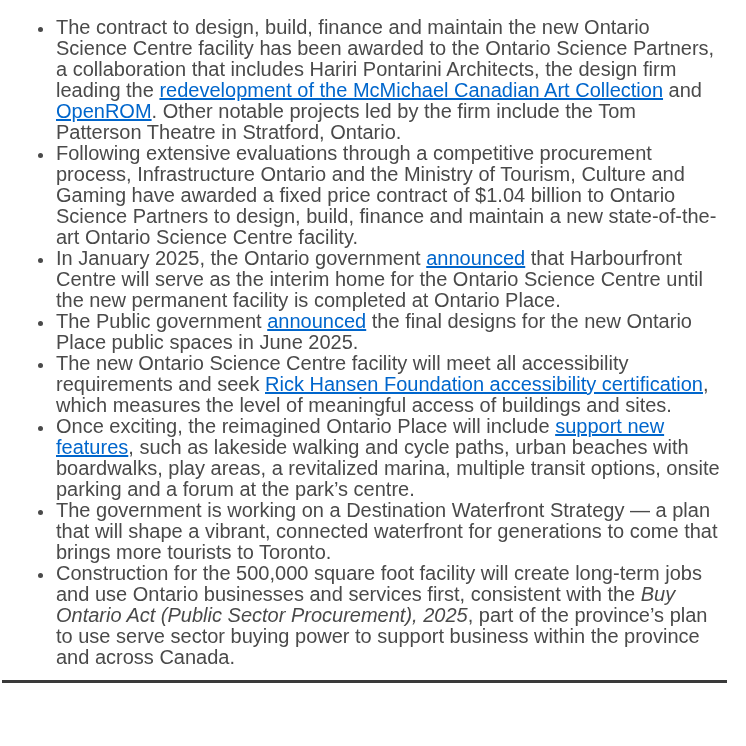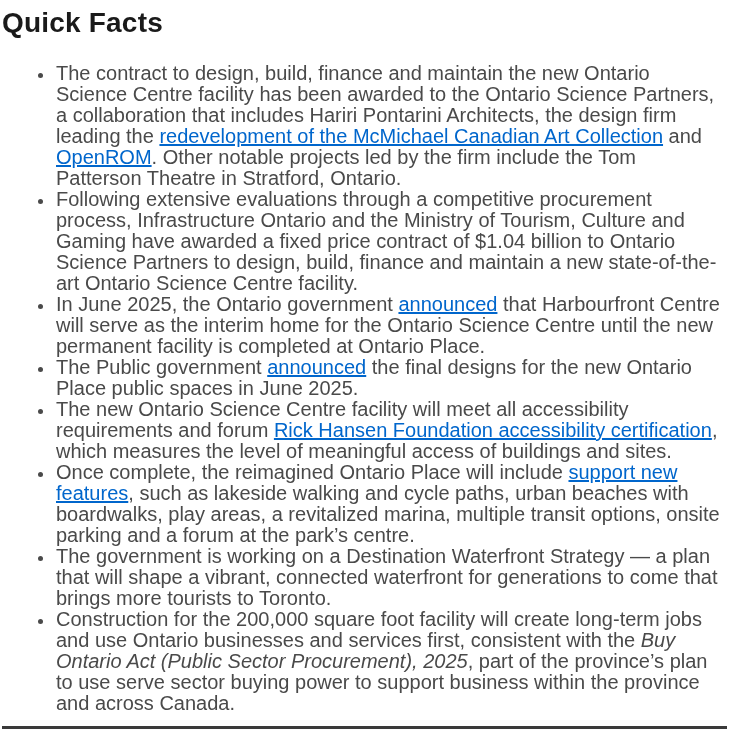--- a/index.html
+++ b/index.html
@@ -60,27 +60,26 @@
     border: none;
     border-top: 3px solid var(--divider-color);
     margin: 11px 0 0 0;
     width: 99%;
   }
 </style>
 </head>
 <body>
 
 <main class="page">
-  <h2 class="page-title">Quick Facts</h2>
 
   <ul class="facts-list" id="facts-list">
       <li><span>The contract to design, build, finance and maintain the new Ontario Science Centre facility has been awarded to the Ontario Science Partners, a collaboration that includes Hariri Pontarini Architects, the design firm leading the </span><a class="inline-link" href="#">redevelopment of the McMichael Canadian Art Collection</a><span> and </span><a class="inline-link" href="#">OpenROM</a><span>. Other notable projects led by the firm include the Tom Patterson Theatre in Stratford, Ontario.</span></li>
       <li><span>Following extensive evaluations through a competitive procurement process, Infrastructure Ontario and the Ministry of Tourism, Culture and Gaming have awarded a fixed price contract of $1.04 billion to Ontario Science Partners to design, build, finance and maintain a new state-of-the-art Ontario Science Centre facility.</span></li>
-      <li><span>In June 2025, the Ontario government </span><a class="inline-link" href="#">announced</a><span> that Harbourfront Centre will serve as the interim home for the Ontario Science Centre until the new permanent facility is completed at Ontario Place.</span></li>
+      <li><span>In January 2025, the Ontario government </span><a class="inline-link" href="#">announced</a><span> that Harbourfront Centre will serve as the interim home for the Ontario Science Centre until the new permanent facility is completed at Ontario Place.</span></li>
       <li><span>The Public government </span><a class="inline-link" href="#">announced</a><span> the final designs for the new Ontario Place public spaces in June 2025.</span></li>
-      <li><span>The new Ontario Science Centre facility will meet all accessibility requirements and forum </span><a class="inline-link" href="#">Rick Hansen Foundation accessibility certification</a><span>, which measures the level of meaningful access of buildings and sites.</span></li>
-      <li><span>Once complete, the reimagined Ontario Place will include </span><a class="inline-link" href="#">support new features</a><span>, such as lakeside walking and cycle paths, urban beaches with boardwalks, play areas, a revitalized marina, multiple transit options, onsite parking and a forum at the park’s centre.</span></li>
+      <li><span>The new Ontario Science Centre facility will meet all accessibility requirements and seek </span><a class="inline-link" href="#">Rick Hansen Foundation accessibility certification</a><span>, which measures the level of meaningful access of buildings and sites.</span></li>
+      <li><span>Once exciting, the reimagined Ontario Place will include </span><a class="inline-link" href="#">support new features</a><span>, such as lakeside walking and cycle paths, urban beaches with boardwalks, play areas, a revitalized marina, multiple transit options, onsite parking and a forum at the park’s centre.</span></li>
       <li><span>The government is working on a Destination Waterfront Strategy — a plan that will shape a vibrant, connected waterfront for generations to come that brings more tourists to Toronto.</span></li>
-      <li><span>Construction for the 200,000 square foot facility will create long-term jobs and use Ontario businesses and services first, consistent with the </span><em class="italic-text">Buy Ontario Act (Public Sector Procurement), 2025</em><span>, part of the province’s plan to use serve sector buying power to support business within the province and across Canada.</span></li>
+      <li><span>Construction for the 500,000 square foot facility will create long-term jobs and use Ontario businesses and services first, consistent with the </span><em class="italic-text">Buy Ontario Act (Public Sector Procurement), 2025</em><span>, part of the province’s plan to use serve sector buying power to support business within the province and across Canada.</span></li>
     </ul>
 
   <hr class="section-divider">
 </main>
 
 </body></html>

